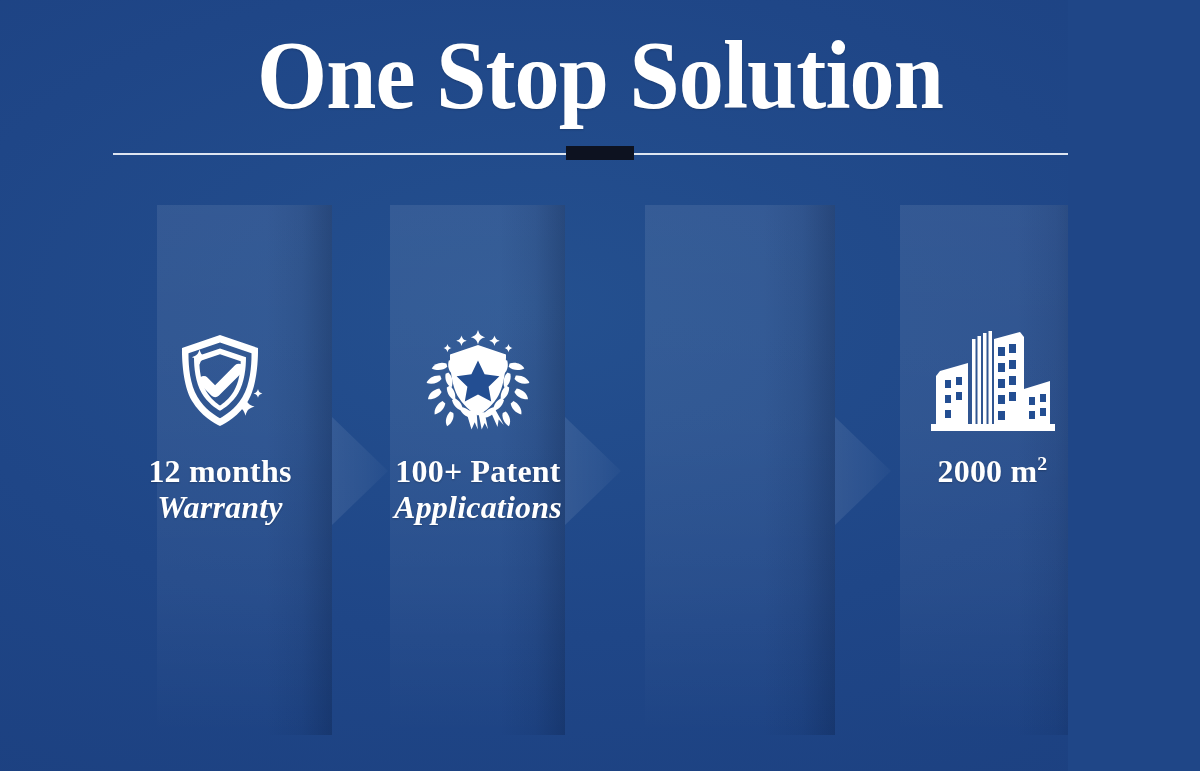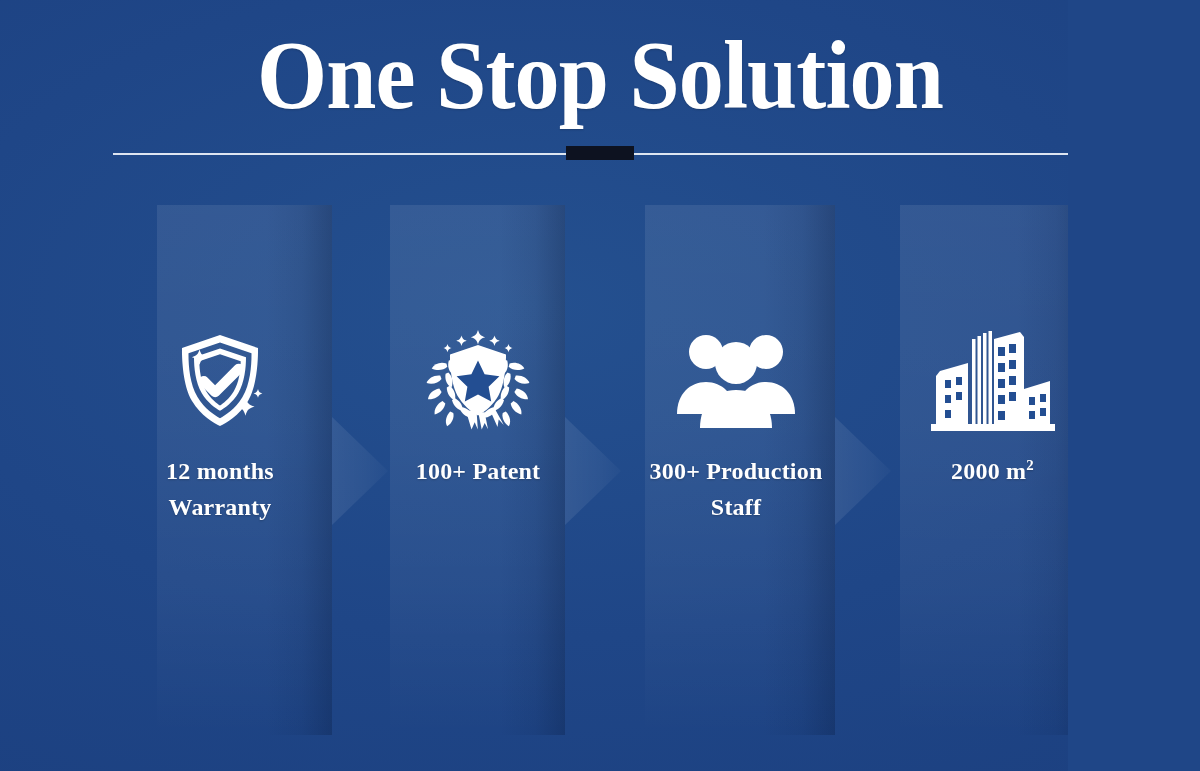--- a/index.html
+++ b/index.html
@@ -109,27 +109,27 @@
     position:absolute; top:118px; left:0; width:100%;
     height:116px;
     display:flex; align-items:center; justify-content:center;
   }
   .icon-wrap svg { display:block; }
 
   .stat {
     position:absolute; top:248px; left:0; width:100%;
     font-family:"Liberation Serif", serif;
     font-weight:700;
-    font-size:24px;
+    font-size:32px;
     line-height:36px;
     color:#ffffff;
     letter-spacing:0.2px;
     text-shadow:0 1px 2px rgba(0,0,0,0.22);
   }
-  .stat .l2 { display:block; }
+  .stat .l2 { display:block;font-style:italic; }
   .stat sup { font-size:0.62em; vertical-align:super; line-height:0; }
 </style>
 </head>
 <body>
 
 <div id="stage">
 
   <div class="header">
     <div class="page-title">One Stop Solution</div>
     <div class="rule"></div>
@@ -228,44 +228,24 @@
             <path d="M58 3 c1.5 4.7 2.5 5.7 7.2 7.2 -4.7 1.5-5.7 2.5-7.2 7.2 -1.5-4.7-2.5-5.7-7.2-7.2 4.7-1.5 5.7-2.5 7.2-7.2 z"></path>
             <path d="M41.5 8.5 c1.1 3.4 1.8 4.1 5.2 5.2 -3.4 1.1-4.1 1.8-5.2 5.2 -1.1-3.4-1.8-4.1-5.2-5.2 3.4-1.1 4.1-1.8 5.2-5.2 z"></path>
             <path d="M74.5 8.5 c1.1 3.4 1.8 4.1 5.2 5.2 -3.4 1.1-4.1 1.8-5.2 5.2 -1.1-3.4-1.8-4.1-5.2-5.2 3.4-1.1 4.1-1.8 5.2-5.2 z"></path>
             <path d="M27.5 17 c.9 2.7 1.4 3.2 4.1 4.1 -2.7.9-3.2 1.4-4.1 4.1 -.9-2.7-1.4-3.2-4.1-4.1 2.7-.9 3.2-1.4 4.1-4.1 z"></path>
             <path d="M88.5 17 c.9 2.7 1.4 3.2 4.1 4.1 -2.7.9-3.2 1.4-4.1 4.1 -.9-2.7-1.4-3.2-4.1-4.1 2.7-.9 3.2-1.4 4.1-4.1 z"></path>
           </g>
         </svg>
       </div>
       <div class="stat">
         <span>100+ Patent</span>
-      </div>
-    </div>
-
-    <div class="card c3">
-      <div class="icon-wrap">
-        <svg width="122" height="100" viewBox="0 0 122 100" aria-hidden="true">
-          <g fill="#ffffff">
-
-            <circle cx="31" cy="21" r="17"></circle>
-            <path d="M2 83 C2 63 15 51 31 51 C47 51 60 63 60 83 Z"></path>
-
-            <circle cx="91" cy="21" r="17"></circle>
-            <path d="M62 83 C62 63 75 51 91 51 C107 51 120 63 120 83 Z"></path>
-
-            <circle cx="61" cy="32" r="21"></circle>
-            <path d="M25 97 C25 73 40 59 61 59 C82 59 97 73 97 97 Z"></path>
-          </g>
-        </svg>
-      </div>
-      <div class="stat">
-        <span>300+ Production</span>
-        <span class="l2">Staff</span>
-      </div>
-    </div>
+        <span class="l2">Applications</span>
+      </div>
+    </div>
+
 
     <div class="card c4">
       <div class="icon-wrap">
         <svg width="130" height="112" viewBox="0 0 130 112" aria-hidden="true">
           <g fill="#ffffff">
 
             <rect x="44" y="14" width="3.5" height="85"></rect>
             <rect x="49.5" y="11" width="3.5" height="88"></rect>
             <rect x="55" y="8" width="3.5" height="91"></rect>
             <rect x="60.5" y="6" width="3.5" height="93"></rect>

